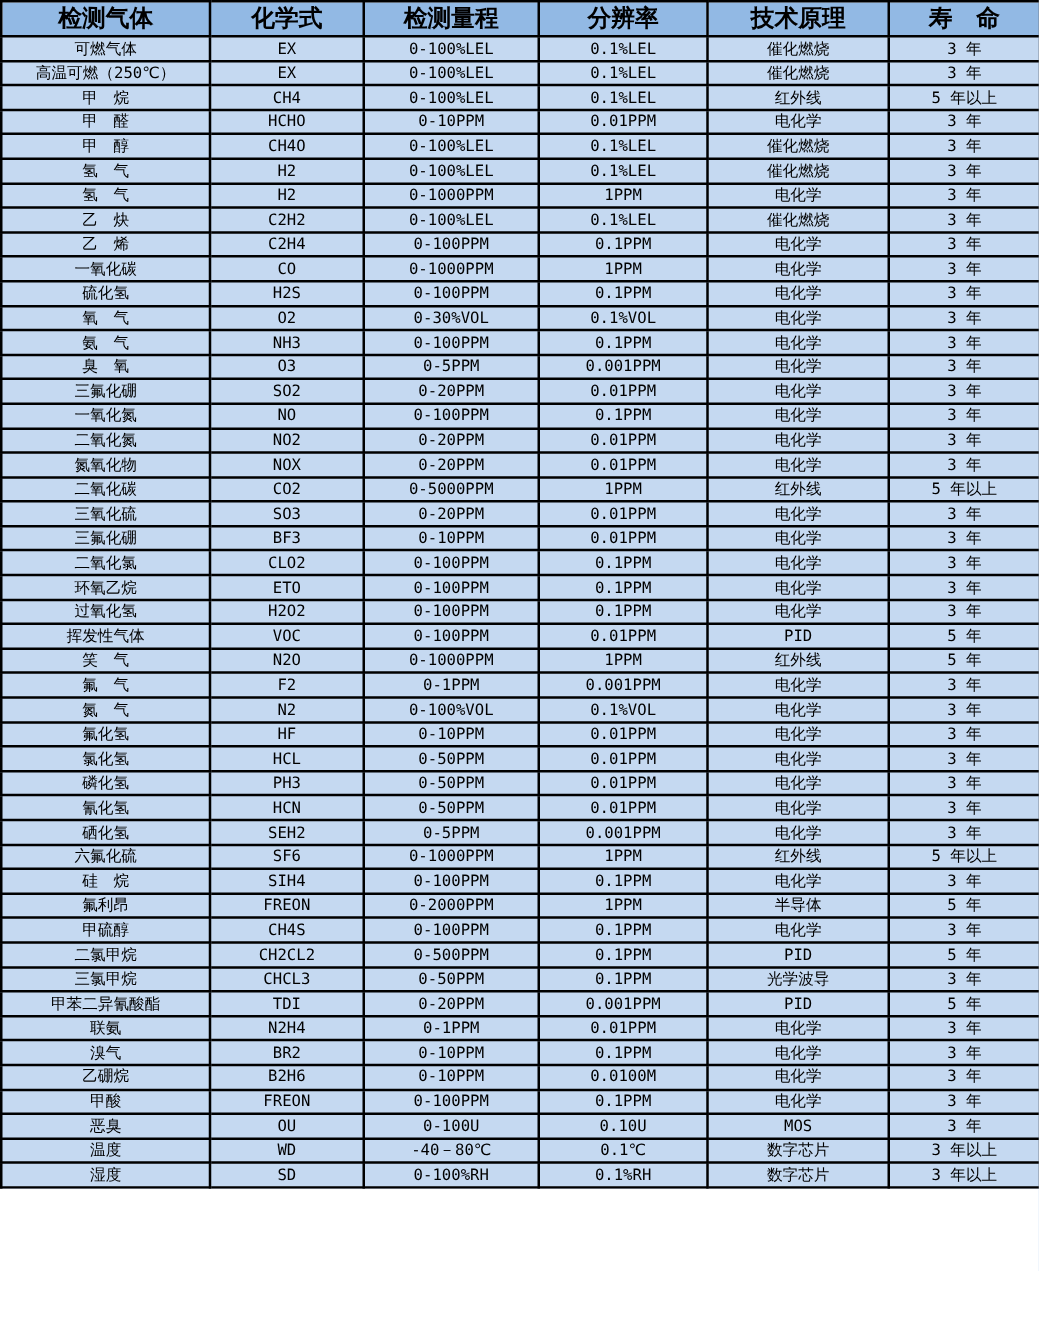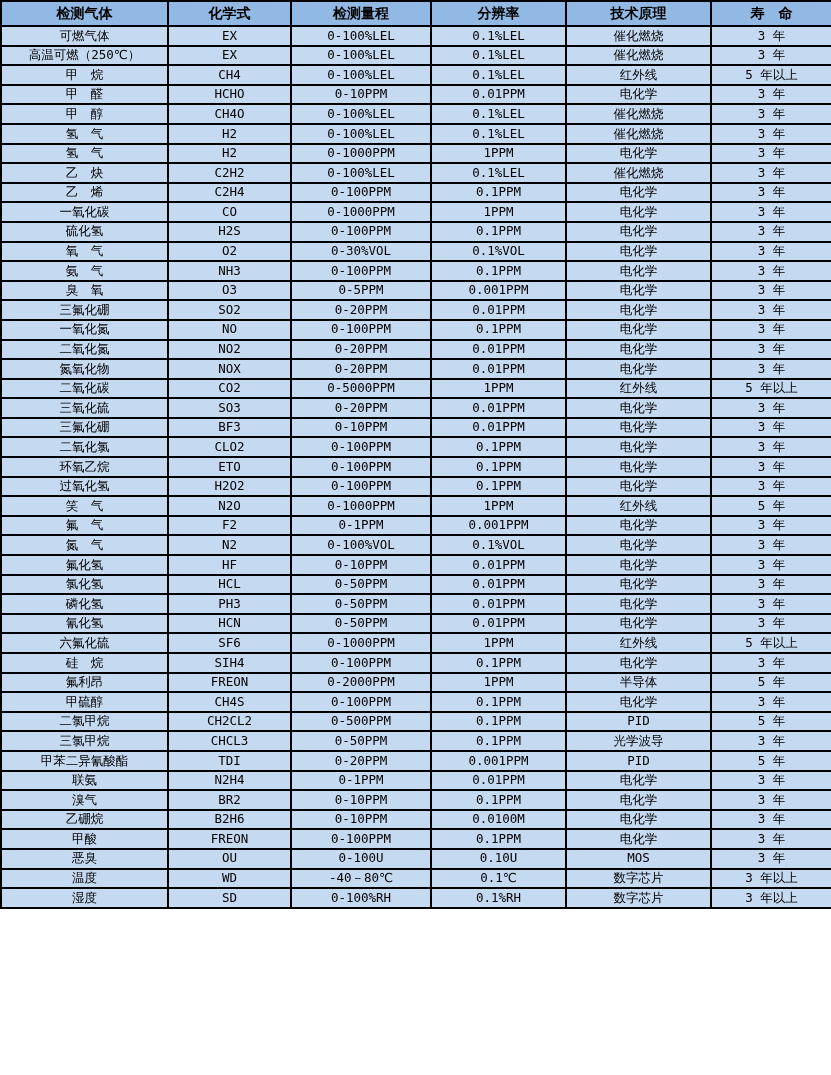--- a/index.html
+++ b/index.html
@@ -22,21 +22,21 @@
   table.spec-table td {
     border: 2px solid #000000;
     text-align: center;
     vertical-align: middle;
     padding: 0 2px;
     overflow: hidden;
     white-space: nowrap;
   }
   table.spec-table th {
     background: #92b9e4;
-    font-size: 14px;
+    font-size: 19px;
     font-weight: bold;
     height: 23px;
     font-family: "DejaVu Sans", "Liberation Sans", sans-serif;
     margin-top: 44px;
   }
   table.spec-table td {
     background: #c5d9f1;
     font-size: 12.5px;
     height: 17.6px;
     line-height: 1;
@@ -259,20 +259,28 @@
         </tr>
         <tr>
           <td>过氧化氢</td>
           <td>H2O2</td>
           <td>0-100PPM</td>
           <td>0.1PPM</td>
           <td>电化学</td>
           <td>3 年</td>
         </tr>
         <tr>
+          <td>挥发性气体</td>
+          <td>VOC</td>
+          <td>0-100PPM</td>
+          <td>0.01PPM</td>
+          <td>PID</td>
+          <td>5 年</td>
+        </tr>
+        <tr>
           <td>笑　气</td>
           <td>N2O</td>
           <td>0-1000PPM</td>
           <td>1PPM</td>
           <td>红外线</td>
           <td>5 年</td>
         </tr>
         <tr>
           <td>氟　气</td>
           <td>F2</td>
@@ -311,20 +319,28 @@
           <td>0-50PPM</td>
           <td>0.01PPM</td>
           <td>电化学</td>
           <td>3 年</td>
         </tr>
         <tr>
           <td>氰化氢</td>
           <td>HCN</td>
           <td>0-50PPM</td>
           <td>0.01PPM</td>
+          <td>电化学</td>
+          <td>3 年</td>
+        </tr>
+        <tr>
+          <td>硒化氢</td>
+          <td>SEH2</td>
+          <td>0-5PPM</td>
+          <td>0.001PPM</td>
           <td>电化学</td>
           <td>3 年</td>
         </tr>
         <tr>
           <td>六氟化硫</td>
           <td>SF6</td>
           <td>0-1000PPM</td>
           <td>1PPM</td>
           <td>红外线</td>
           <td>5 年以上</td>

